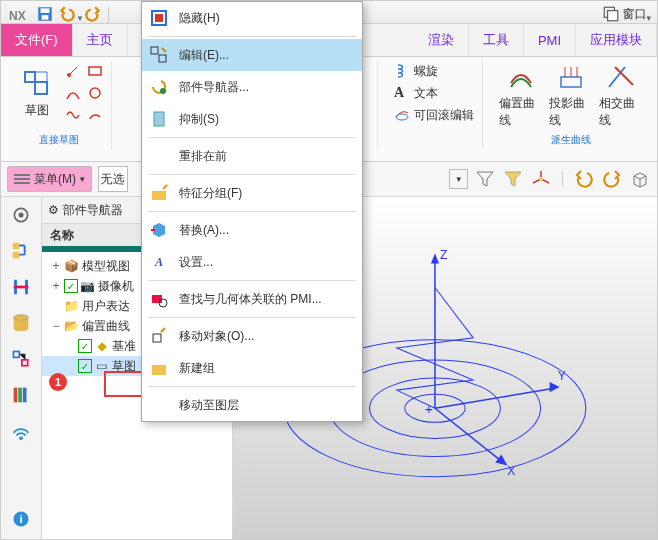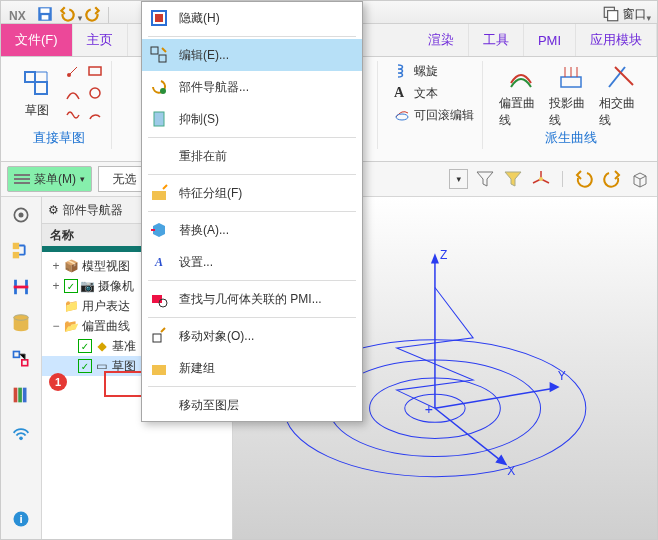--- a/index.html
+++ b/index.html
@@ -12,30 +12,30 @@
   .title-gap{flex:1}
   .win-label{}
   
   .tabs{height:32px;background:#f2f2f2;display:flex;align-items:stretch;border-bottom:1px solid #cfcfcf}
   .tab{padding:0 14px;display:flex;align-items:center;font-size:13px;color:#6d28d9;border-right:1px solid #e2e2e2}
   .tab.active{background:#ec4899;color:#fff;font-weight:normal}
   
   .ribbon{height:96px;background:#fafafa;border-bottom:1px solid #cfcfcf;display:flex;align-items:flex-start;padding:4px 6px;gap:8px}
   .rgroup{height:88px;display:flex;flex-direction:column;align-items:center;justify-content:flex-start;border-right:1px solid #e6e6e6;padding:0 8px}
   .rgroup:last-child{border-right:none}
-  .rlabel{margin-top:auto;font-size:13px;color:#555;padding-bottom:2px}
+  .rlabel{margin-top:auto;font-size:10px;color:#555;padding-bottom:2px}
   .rrow{display:flex;gap:6px;align-items:center}
   .bigbtn{display:flex;flex-direction:column;align-items:center;width:44px}
   .bigbtn .ico{width:32px;height:32px;margin-bottom:2px}
   .smallrow{display:flex;align-items:center;gap:4px;font-size:12px;color:#333;height:20px}
   .smallrow .ico{width:16px;height:16px}
   
   .toolrow{height:34px;background:#f6f6f6;border-bottom:1px solid #d6d6d6;display:flex;align-items:center;padding:0 6px;gap:6px}
-  .menu-chip{display:flex;align-items:center;background:#86efac;border:1px solid #bcbcbc;height:24px;padding:0 6px;border-radius:2px}
-  .sel-chip{display:flex;align-items:center;border:1px solid #bcbcbc;height:24px;padding:0 14px;background:#fff}
+  .menu-chip{display:flex;align-items:center;background:#f9a8d4;border:1px solid #bcbcbc;height:24px;padding:0 6px;border-radius:2px}
+  .sel-chip{display:flex;align-items:center;border:1px solid #bcbcbc;height:24px;padding:0 2px;background:#fff}
   .tool-gap{flex:1}
   .tool-icons{display:flex;gap:6px;align-items:center}
   .tool-icons svg{width:22px;height:22px}
   
   .body{flex:1;display:flex;min-height:0}
   .leftstrip{width:40px;background:#f4f4f4;border-right:1px solid #d6d6d6;display:flex;flex-direction:column;align-items:center;padding-top:4px;gap:8px}
   .leftstrip .lico{width:28px;height:28px;display:flex;align-items:center;justify-content:center}
   .navpane{width:190px;border-right:1px solid #d6d6d6;display:flex;flex-direction:column}
   .nav-head{height:26px;background:#f2f2f2;border-bottom:1px solid #d6d6d6;display:flex;align-items:center;padding-left:6px}
   .nav-col{height:22px;background:#eaeaea;border-bottom:6px solid #0f766e;display:flex;align-items:center;padding-left:8px;font-weight:bold}

